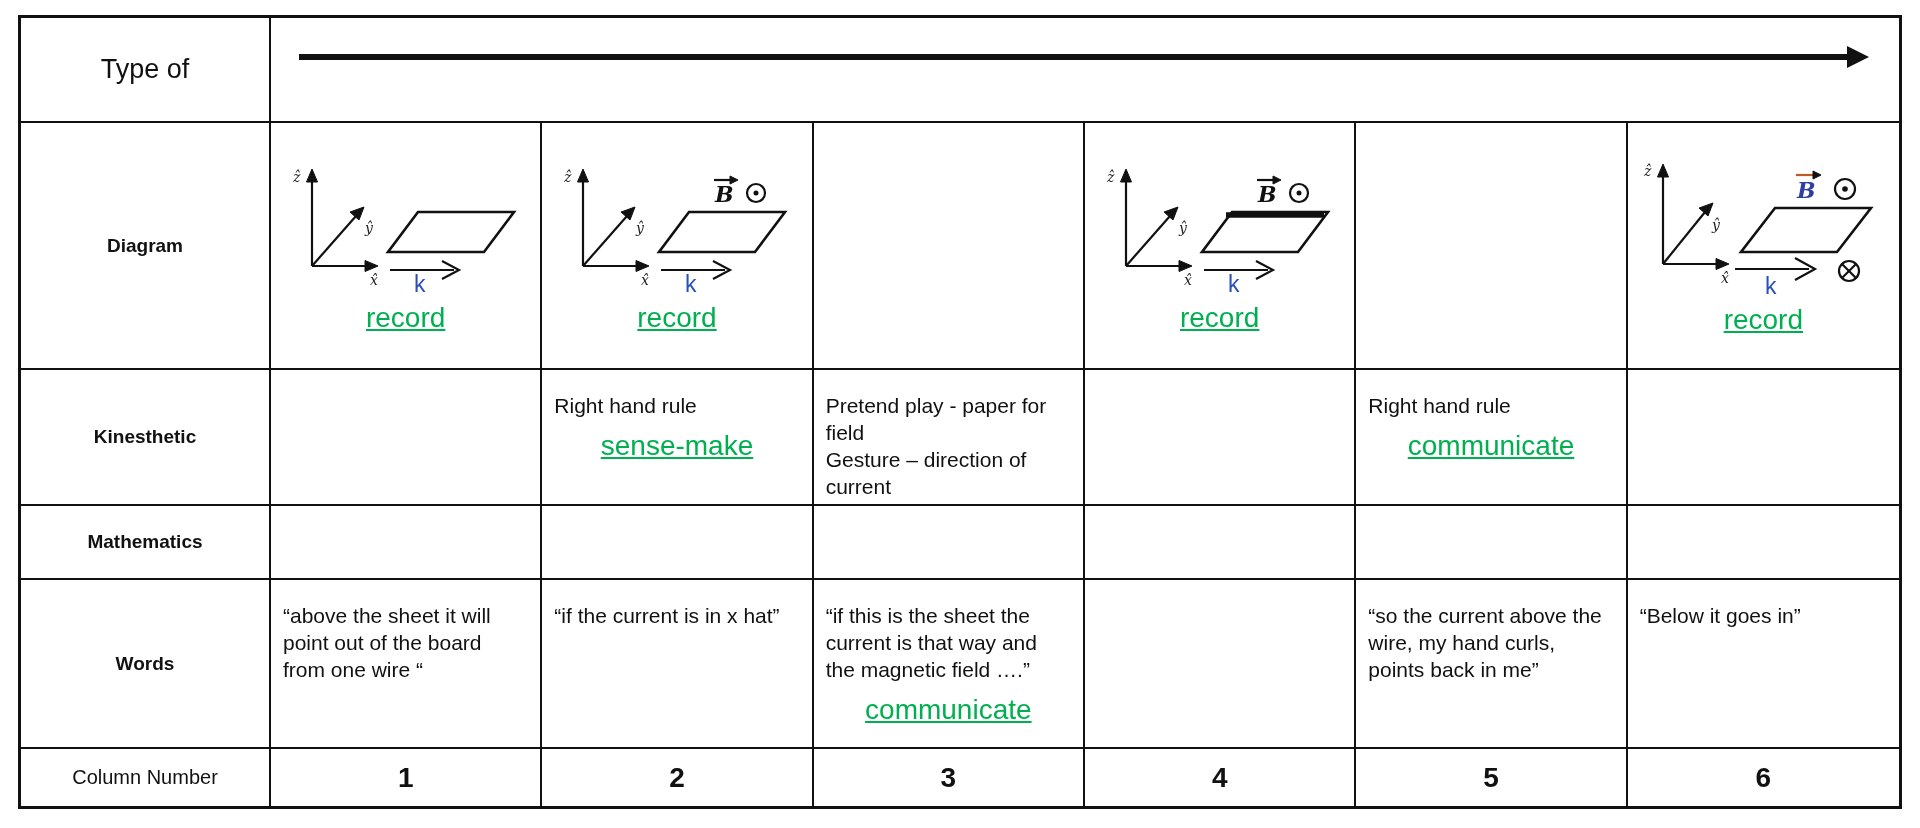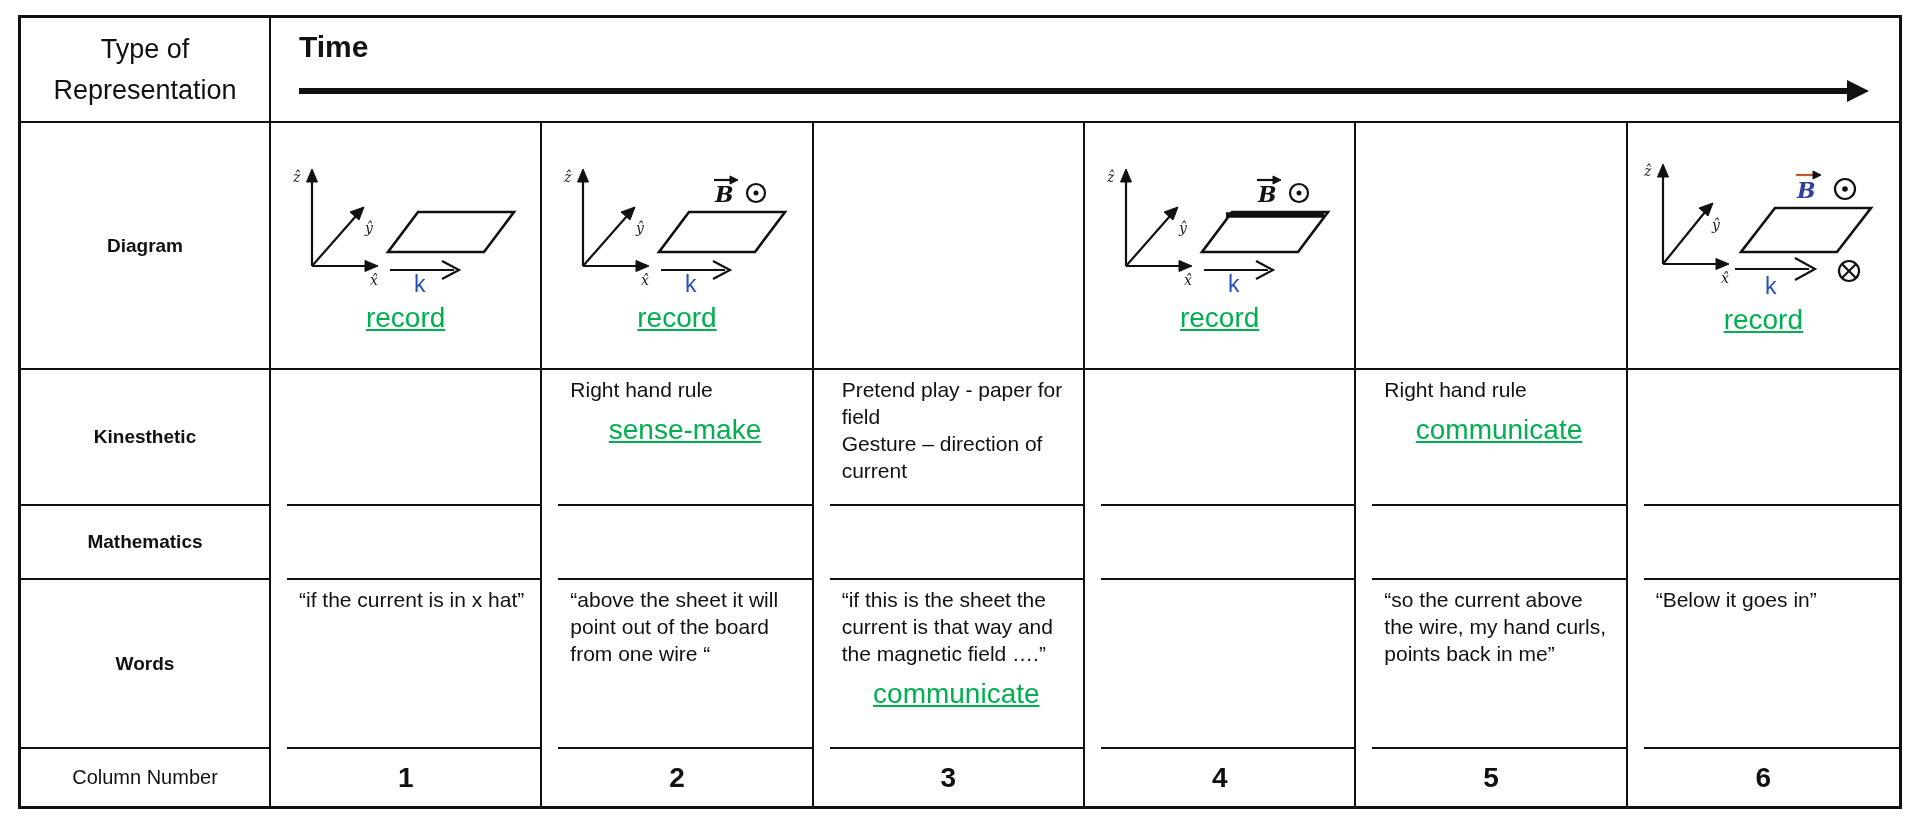--- a/index.html
+++ b/index.html
@@ -47,40 +47,38 @@
   svg.diag .sheet { fill:none; stroke:#111; stroke-width:2.6; }
   svg.diag .wire { stroke:#111; stroke-width:5.5; }
   svg.diag .axlbl { font:italic 14px "DejaVu Serif", serif; fill:#222; }
   svg.diag .blbl  { font:italic bold 22px "DejaVu Serif", serif; fill:#111; }
   svg.diag .blbl.blue { fill:#2e3f9f; }
   svg.diag .barrow-orange { stroke:#c0592a; }
   svg.diag .klbl  { font:23px "Liberation Sans", sans-serif; fill:#2a50b8; }
   svg.diag .ring  { fill:none; stroke:#111; stroke-width:2.2; }
 
   
-  .body-cell { padding:7px 12px; font-size:21px; line-height:1.28;margin-left:16px; }
+  .body-cell { padding:23px 12px; font-size:21px; line-height:1.28; }
   .body-text { white-space:pre-line; }
   .body-cell .annot { margin-top:8px;text-align:center; }
   .words-annot { margin-top:12px; }
 
   
   .num-cell { display:flex; align-items:center; justify-content:center; font-size:28px; font-weight:bold; }
 </style>
 </head>
 <body>
 
 <div class="page">
   <div class="rep-table">
 
     <div class="cell corner">
       <div>Type of</div>
-      <div>Representation</div>
     </div>
     <div class="cell last-col time-cell">
-      <div class="time-label">Time</div>
       <div class="time-arrow">
         <div class="shaft"></div>
         <div class="head"></div>
       </div>
     </div>
 
     <div class="cell rowlabel">Diagram</div>
 
     <div class="cell diagram-cell">
       <svg class="diag" viewBox="0 0 236 136" width="236" height="136">
@@ -231,24 +229,24 @@
     <div class="cell rowlabel">Mathematics</div>
     <div class="cell body-cell"></div>
     <div class="cell body-cell"></div>
     <div class="cell body-cell"></div>
     <div class="cell body-cell"></div>
     <div class="cell body-cell"></div>
     <div class="cell last-col body-cell"></div>
 
     <div class="cell rowlabel">Words</div>
     <div class="cell body-cell">
+      <div class="body-text">“above the sheet it will point out of the board from one wire “</div>
+    </div>
+    <div class="cell body-cell">
       <div class="body-text">“if the current is in x hat”</div>
-    </div>
-    <div class="cell body-cell">
-      <div class="body-text">“above the sheet it will point out of the board from one wire “</div>
     </div>
     <div class="cell body-cell">
       <div class="body-text">“if this is the sheet the current is that way and the magnetic field ….”</div>
       <div class="annot words-annot">communicate</div>
     </div>
     <div class="cell body-cell"></div>
     <div class="cell body-cell">
       <div class="body-text">“so the current above the wire, my hand curls, points back in me”</div>
     </div>
     <div class="cell last-col body-cell">

